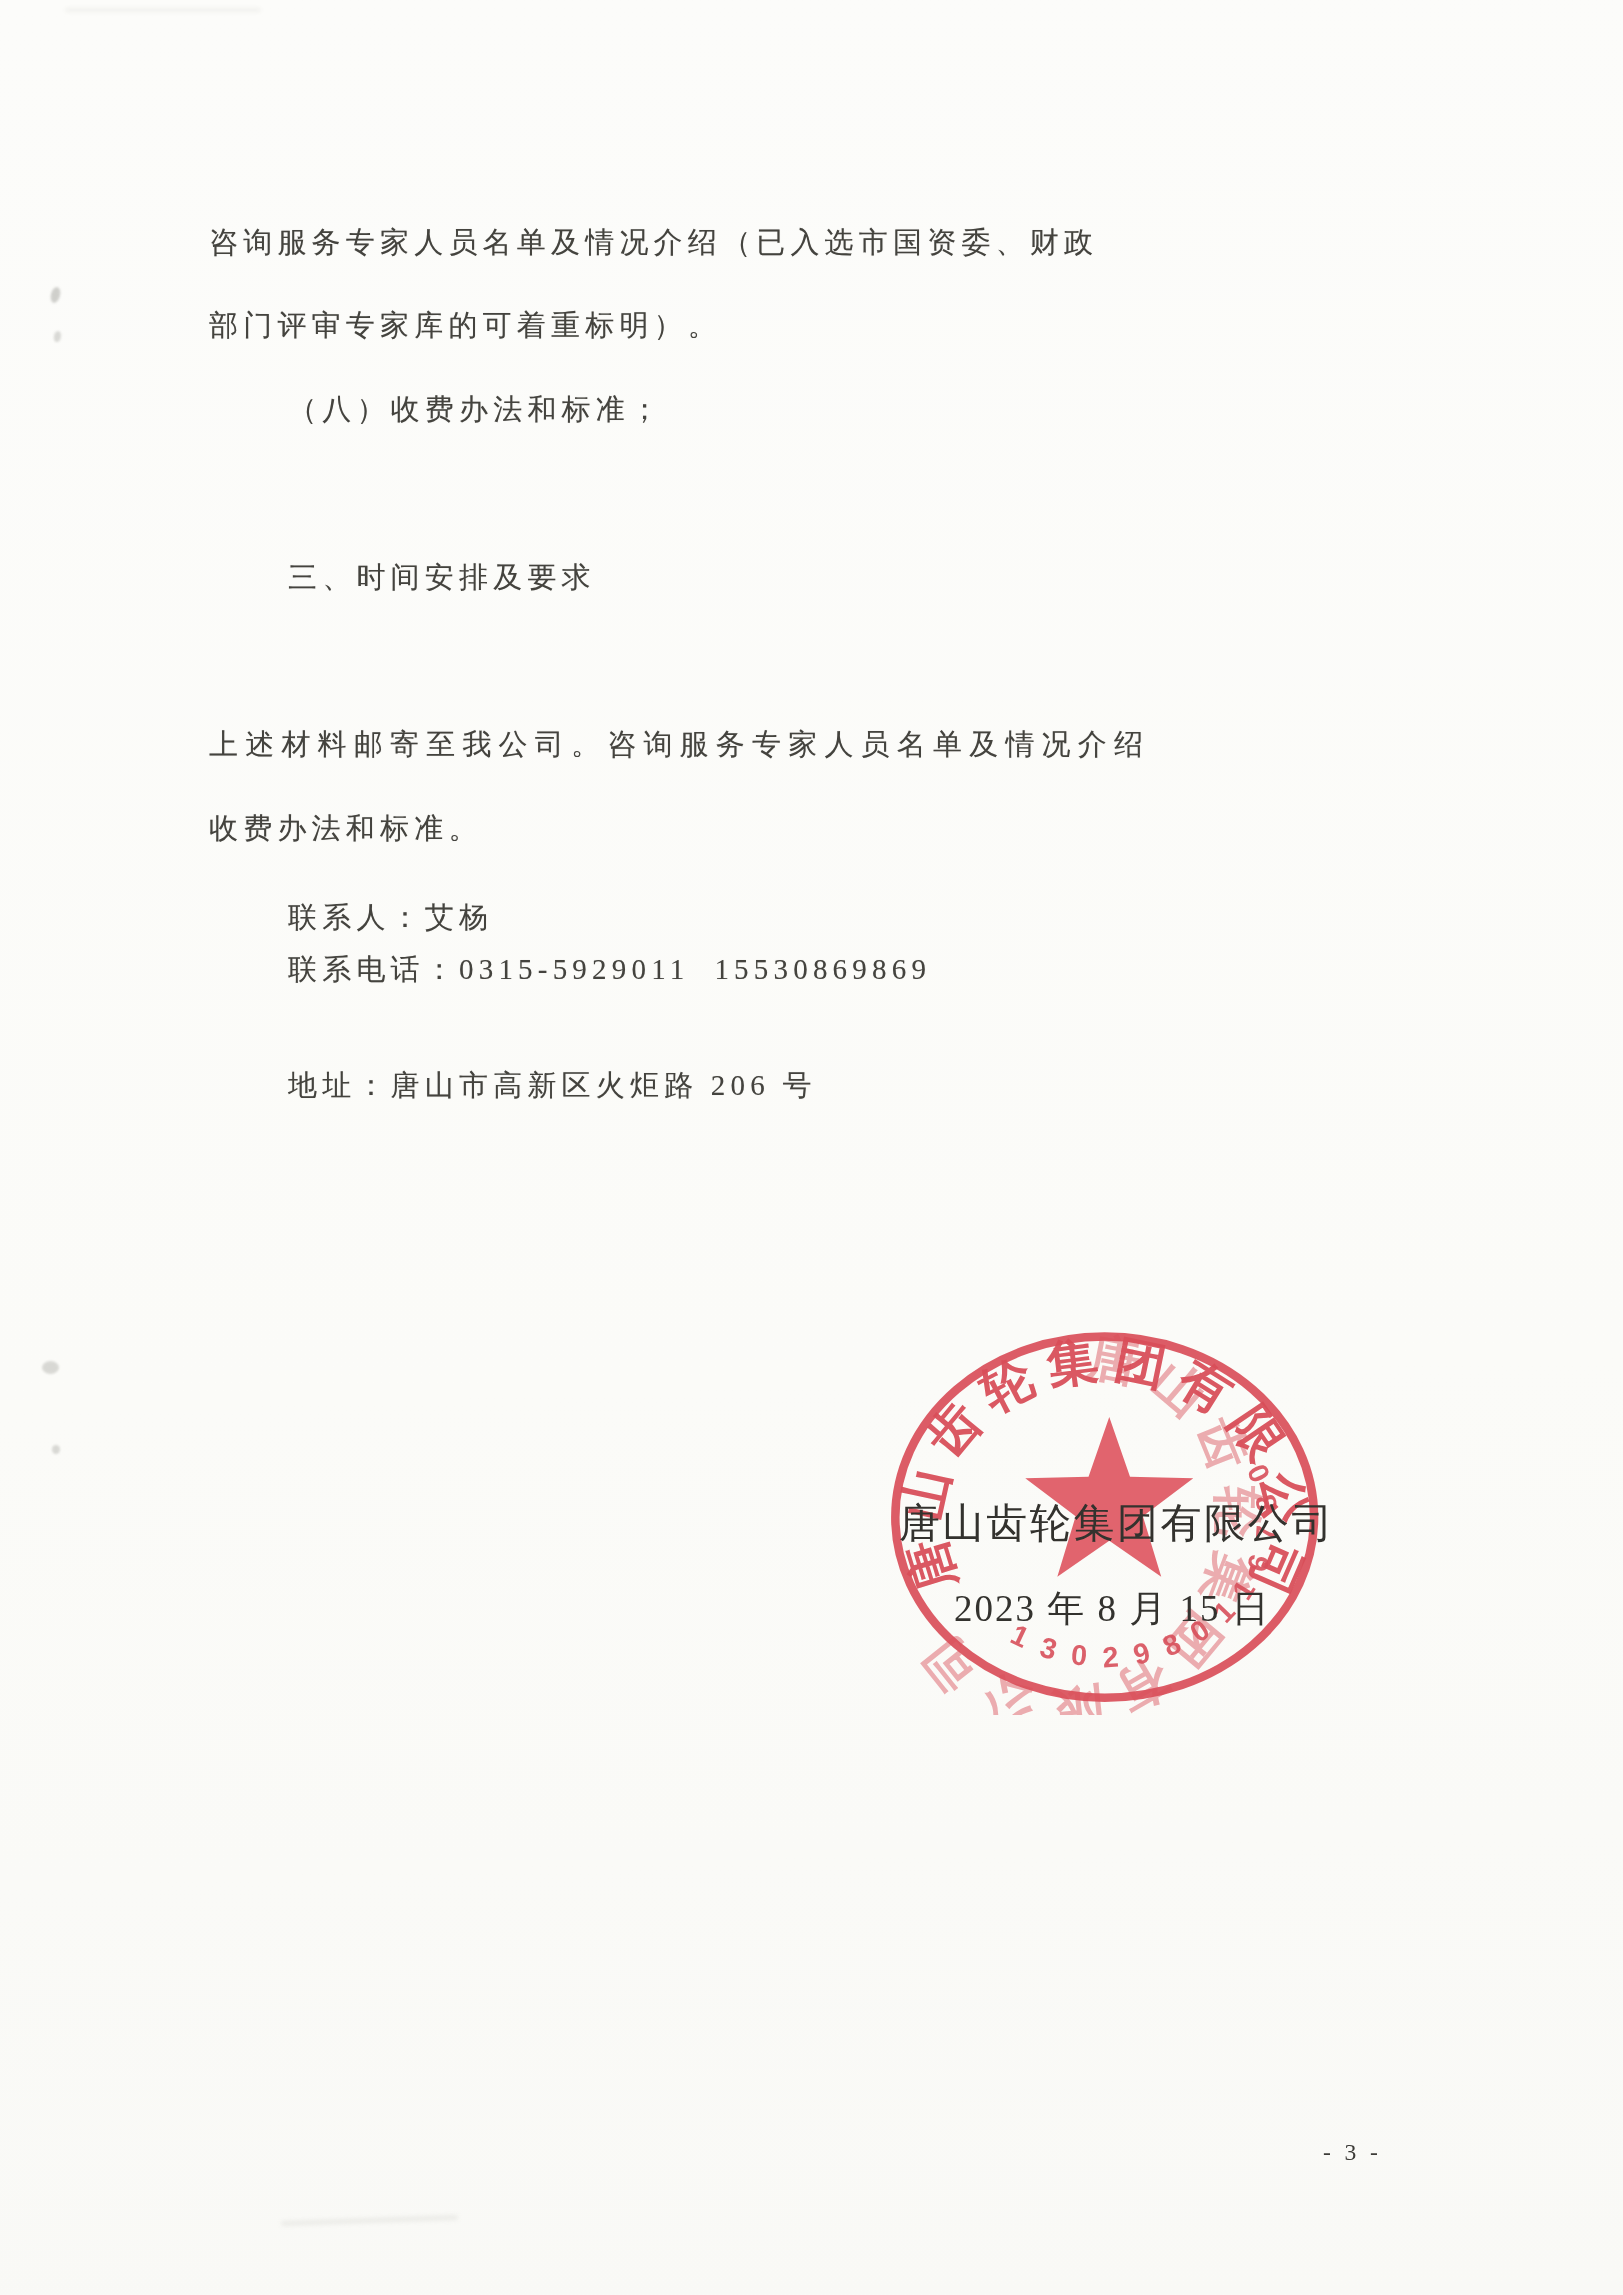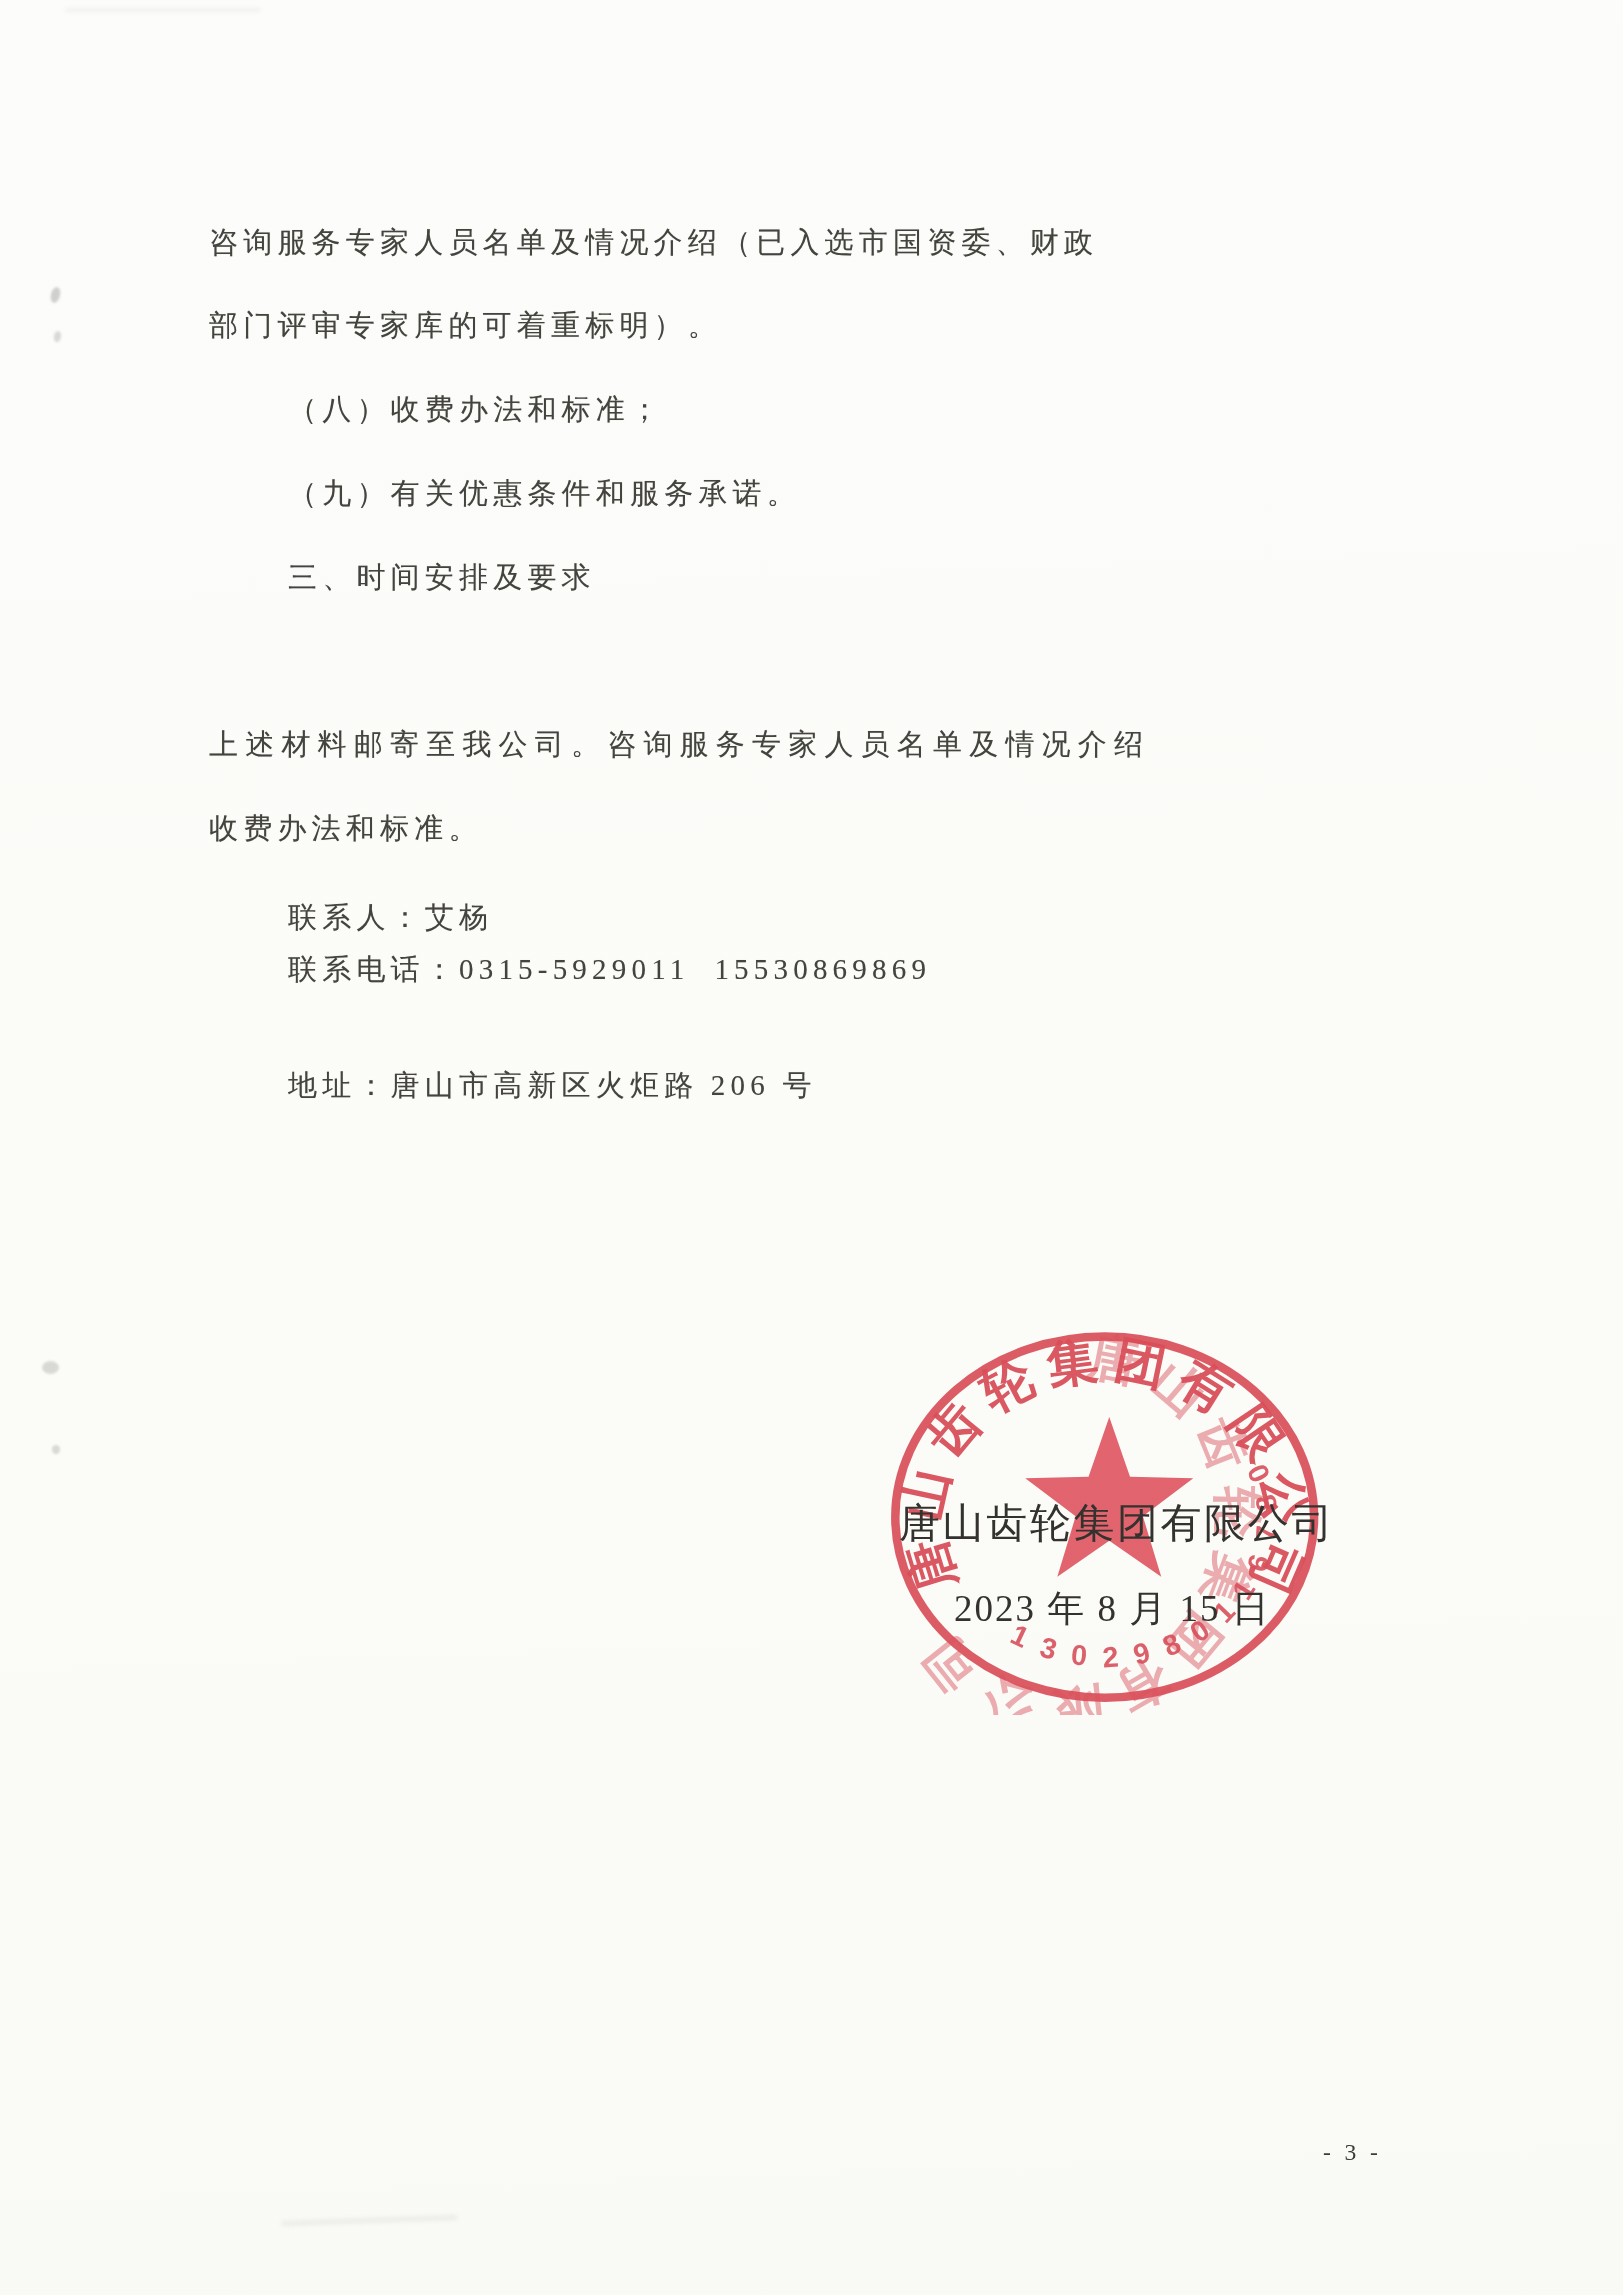--- a/index.html
+++ b/index.html
@@ -77,21 +77,20 @@
   <div class="speck" style="left:51px; top:287px; width:9.2px; height:15.7px; opacity:.45; transform:rotate(14deg);"></div>
   <div class="speck" style="left:54px; top:331px; width:6.5px; height:10.5px; opacity:.35; transform:rotate(10deg);"></div>
   <div class="speck" style="left:42px; top:1361px; width:17px; height:13px; opacity:.35;"></div>
   <div class="speck" style="left:52px; top:1445px; width:7.9px; height:9.2px; opacity:.35;"></div>
   <div class="streak" style="left:281px; top:2218px; width:177px; height:5.2px; opacity:.20; transform:rotate(-2deg);"></div>
   <div class="streak" style="left:65px; top:7.9px; width:196px; height:3.9px; opacity:.16;"></div>
 
   <div class="line" style="left:209px; top:225px;">咨询服务专家人员名单及情况介绍（已入选市国资委、财政</div>
   <div class="line" style="left:209px; top:308px;">部门评审专家库的可着重标明）。</div>
   <div class="line" style="left:288px; top:392px;">（八）收费办法和标准；</div>
-  <div class="line" style="left:288px; top:476px;">（九）有关优惠条件和服务承诺。</div>
   <div class="line" style="left:288px; top:560px;">三、时间安排及要求</div>
   <div class="line ls11" style="left:209px; top:727px;">上述材料邮寄至我公司。咨询服务专家人员名单及情况介绍</div>
   <div class="line" style="left:209px; top:811px;">收费办法和标准。</div>
   <div class="line" style="left:288px; top:900px;">联系人：艾杨</div>
   <div class="line" style="left:288px; top:952px;">联系电话：0315-5929011  15530869869</div>
   <div class="line" style="left:288px; top:1068px;">地址：唐山市高新区火炬路 206 号</div>
 
   <svg class="seal-svg" width="458" height="393" viewBox="0 0 700 600">
     <defs>
       <path id="sealTopArc" d="M 130 405 A 250 215 0 1 1 566 405" fill="none"></path>

